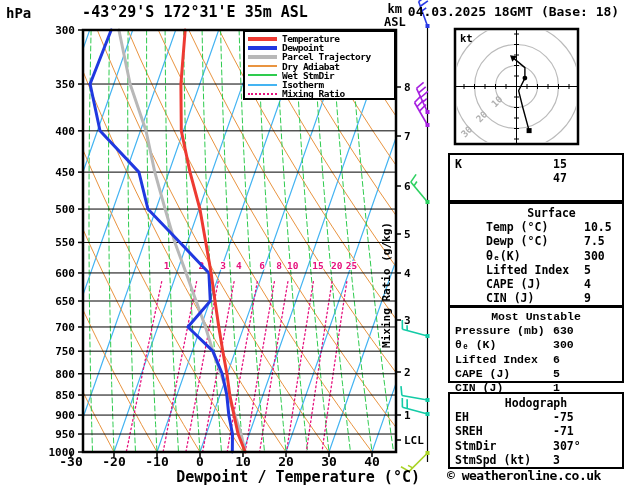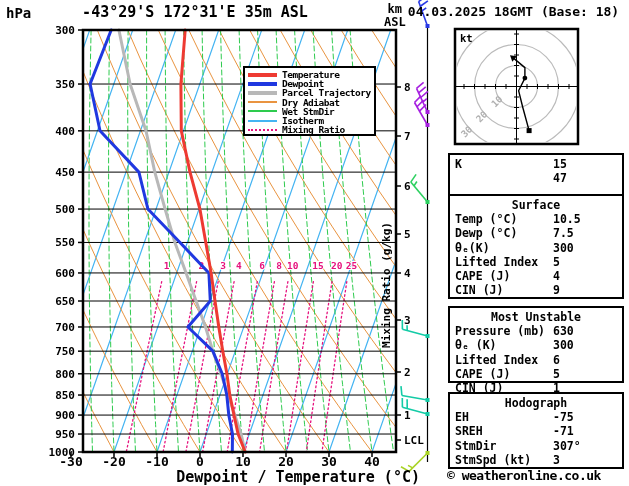--- a/index.html
+++ b/index.html
@@ -4,22 +4,22 @@
 <style>
   html,body{margin:0;padding:0;background:#ffffff;}
   #stage{position:relative;width:629px;height:486px;background:#fff;overflow:hidden;
          font-family:"DejaVu Sans Mono","Liberation Mono",monospace;color:#000;}
   #chart{position:absolute;left:0;top:0;}
   .hdr{position:absolute;font-weight:bold;white-space:pre;}
   #hpa-label{left:6px;top:5px;font-size:14px;}
   #main-title{left:30px;top:3px;width:330px;text-align:center;font-size:15px;letter-spacing:0px;}
   #datetime{left:398px;top:4px;width:231px;text-align:center;font-size:13px;}
   #km-label{left:384px;top:3px;font-size:12px;line-height:13px;text-align:center;}
-  #legend{position:absolute;left:243px;top:30px;width:133px;height:70px;border:2px solid #000;
-          background:#fff;box-sizing:border-box;padding-top:2px;z-index:5;margin-top:36px;}
+  #legend{position:absolute;left:243px;top:30px;width:153px;height:70px;border:2px solid #000;
+          background:#fff;box-sizing:border-box;padding-top:2px;z-index:5;}
   .legend-row{display:flex;align-items:center;height:9.2px;padding-left:3px;}
   .lsample{width:29px;margin-right:5px;flex:none;}
   .llabel{font-size:9.5px;font-weight:bold;white-space:pre;letter-spacing:-0.5px;}
   #xaxis-title{left:60px;top:468px;width:360px;text-align:right;font-size:15px;}
   #footer{left:447px;top:468px;width:182px;font-size:13px;letter-spacing:-0.5px;}
   .pbox{position:absolute;left:448px;width:176px;border:2px solid #000;background:#fff;
         box-sizing:border-box;padding-top:2px;z-index:5;}
   .prow{position:relative;height:14.2px;font-size:11.5px;font-weight:bold;white-space:pre;}
   .plabel{position:absolute;left:5px;}
   .pvalue{position:absolute;left:103px;}
@@ -372,31 +372,31 @@
       </div>
   </div>
 
   <div id="xaxis-title" class="hdr">Dewpoint / Temperature (°C)</div>
 
   <div class="pbox" style="top:153px;height:49px;">
     <div class="prow"><span class="plabel">K</span><span class="pvalue">15</span></div>
     <div class="prow"><span class="pvalue">47</span></div>
   </div>
 
-  <div class="pbox" style="top:194px;height:105px;">
+  <div class="pbox" style="top:202px;height:105px;padding-left:31px;">
     <div class="prow ptitle">Surface</div>
     <div class="prow"><span class="plabel">Temp (°C)</span><span class="pvalue">10.5</span></div>
     <div class="prow"><span class="plabel">Dewp (°C)</span><span class="pvalue">7.5</span></div>
     <div class="prow"><span class="plabel">θₑ(K)</span><span class="pvalue">300</span></div>
     <div class="prow"><span class="plabel">Lifted Index</span><span class="pvalue">5</span></div>
     <div class="prow"><span class="plabel">CAPE (J)</span><span class="pvalue">4</span></div>
     <div class="prow"><span class="plabel">CIN (J)</span><span class="pvalue">9</span></div>
   </div>
 
-  <div class="pbox" style="top:306px;height:77px;">
+  <div class="pbox" style="top:306px;height:77px;font-family:Liberation Mono, monospace;">
     <div class="prow ptitle">Most Unstable</div>
     <div class="prow"><span class="plabel">Pressure (mb)</span><span class="pvalue">630</span></div>
     <div class="prow"><span class="plabel">θₑ (K)</span><span class="pvalue">300</span></div>
     <div class="prow"><span class="plabel">Lifted Index</span><span class="pvalue">6</span></div>
     <div class="prow"><span class="plabel">CAPE (J)</span><span class="pvalue">5</span></div>
     <div class="prow"><span class="plabel">CIN (J)</span><span class="pvalue">1</span></div>
   </div>
 
   <div class="pbox" style="top:392px;height:77px;">
     <div class="prow ptitle">Hodograph</div>

